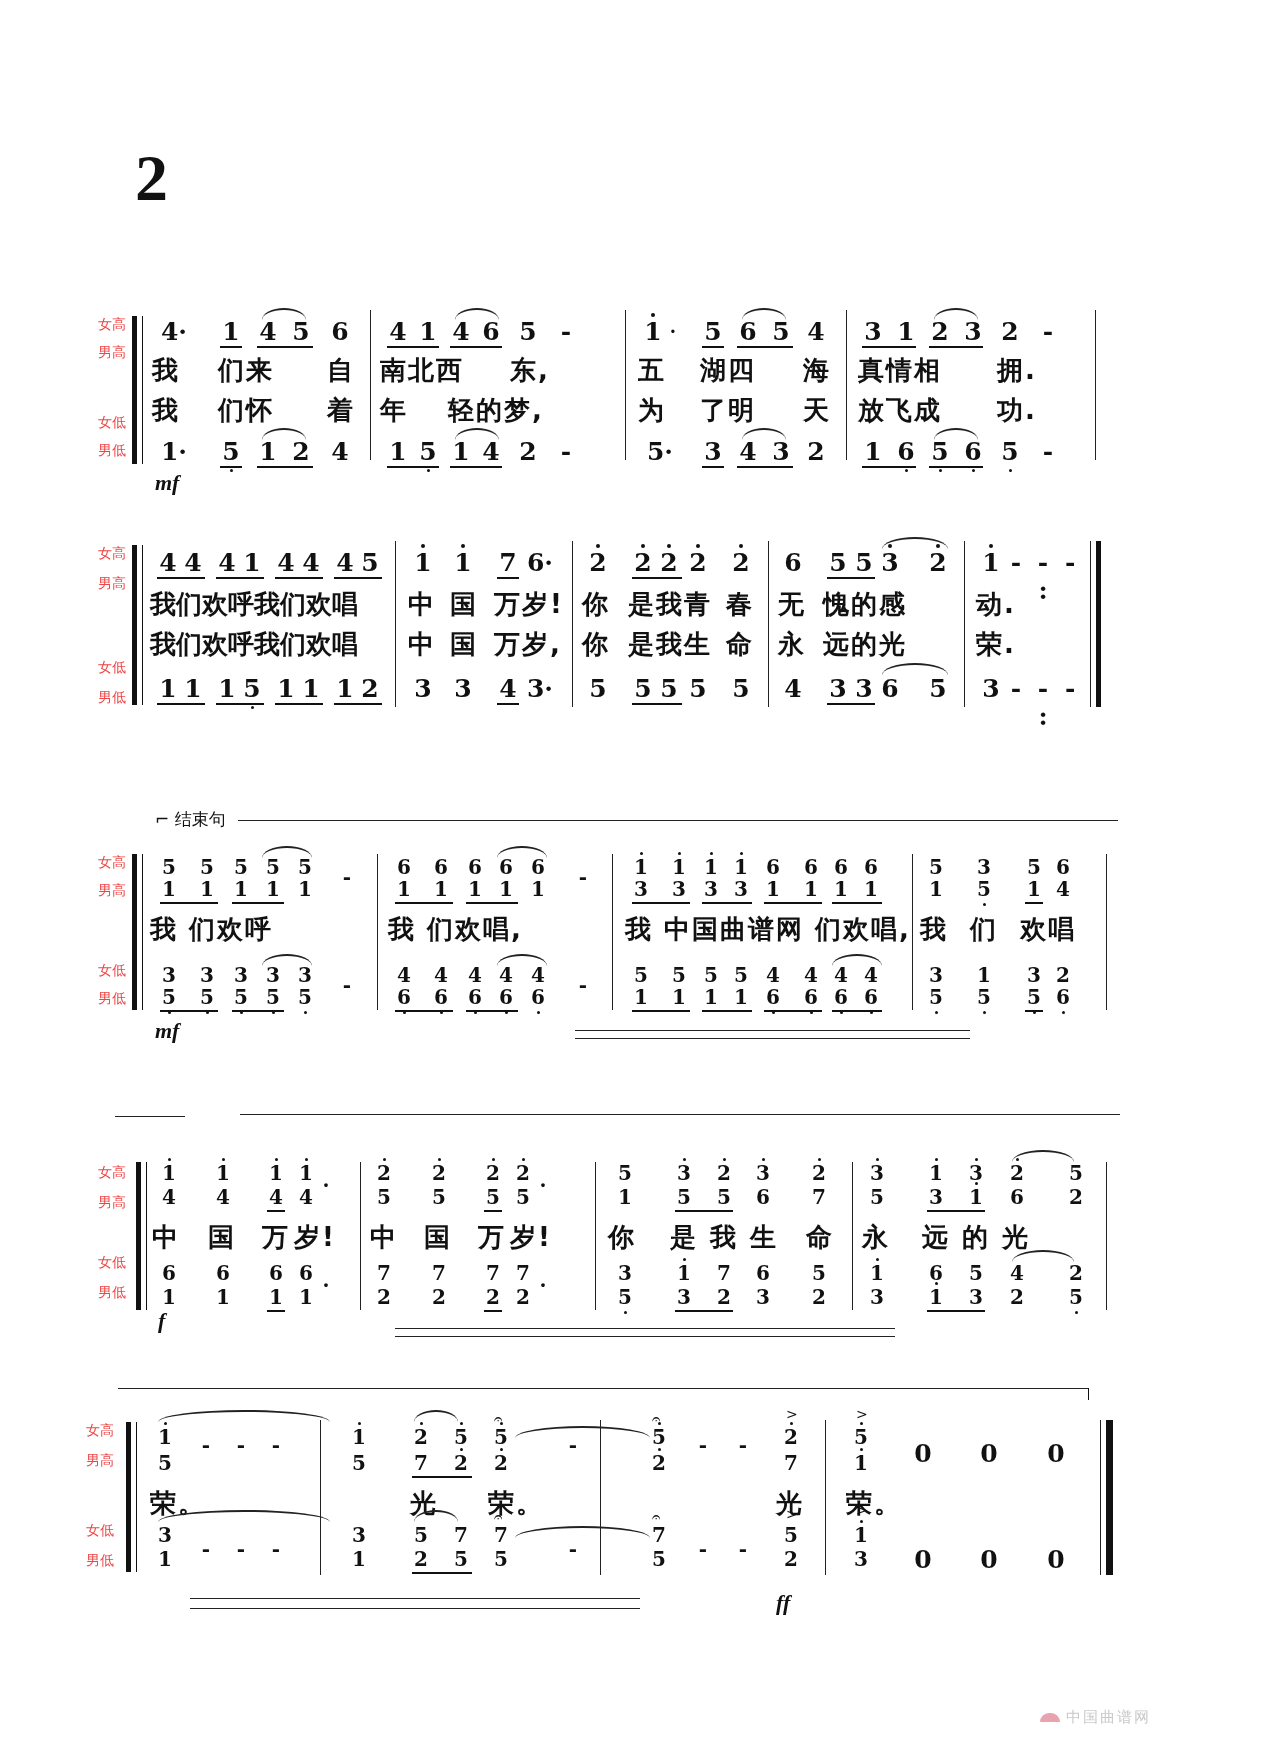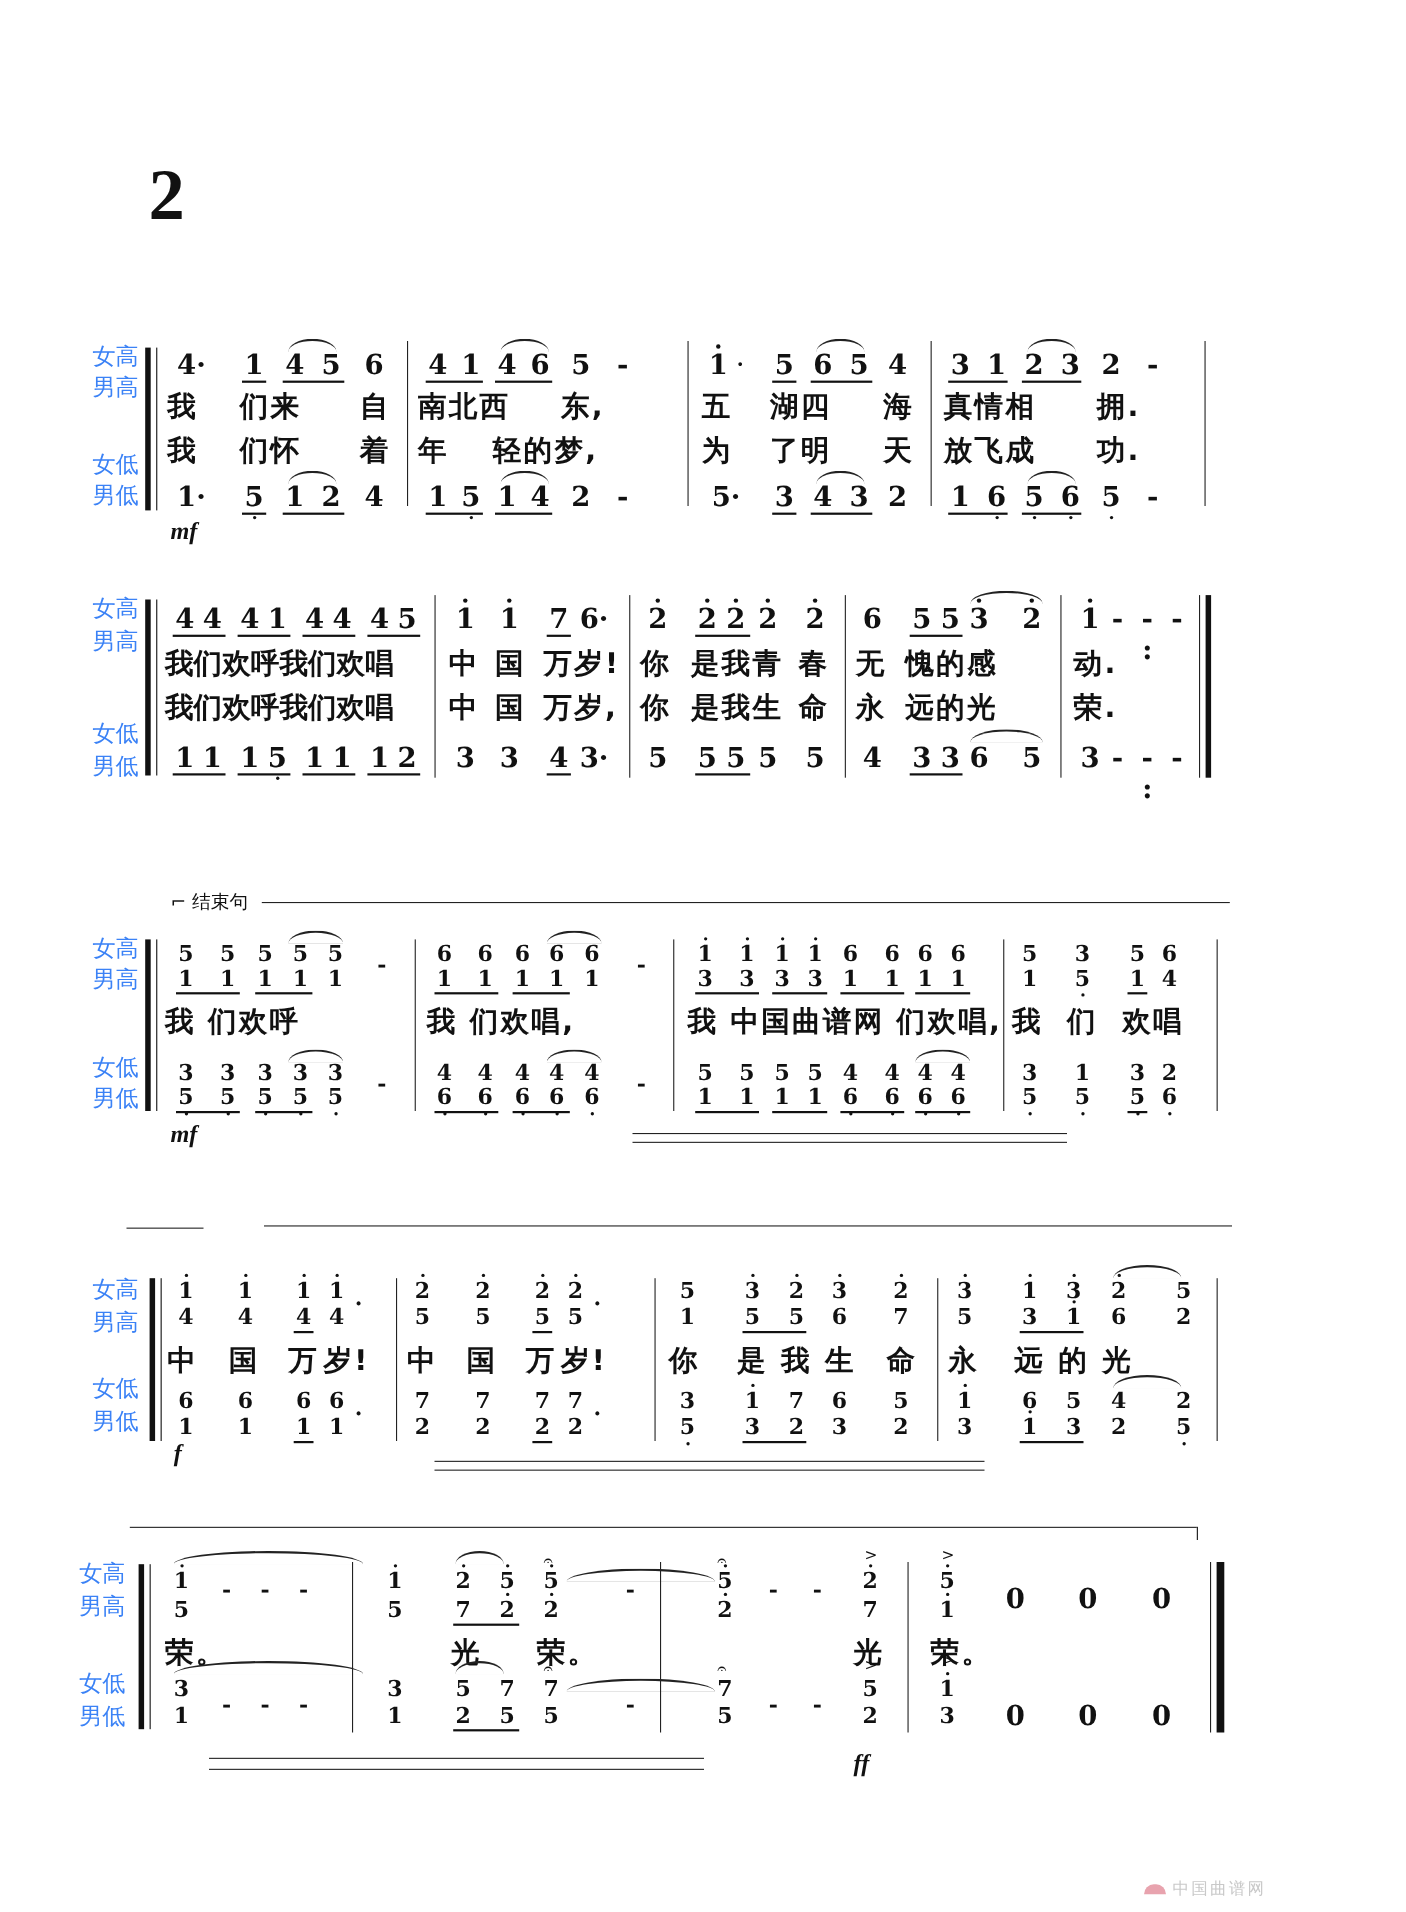--- a/index.html
+++ b/index.html
@@ -1,19 +1,19 @@
 <!DOCTYPE html>
 <html><head>
 <meta charset="utf-8">
 <style>
   html,body{margin:0;padding:0;background:#fff;}
   body{width:1278px;height:1738px;position:relative;overflow:hidden;font-family:"DejaVu Serif","Liberation Serif",serif;color:#111;}
   .page-num{position:absolute;left:135px;top:140px;font-size:66px;font-weight:bold;font-family:"Liberation Serif",serif;}
   .system{position:absolute;left:0;width:1278px;}
-  .vlabel{position:absolute;font-family:"DejaVu Sans","Liberation Sans",sans-serif;font-size:21px;line-height:20px;color:#3b82f6;width:60px;text-align:right;}
+  .vlabel{position:absolute;font-family:"DejaVu Sans","Liberation Sans",sans-serif;font-size:14px;line-height:20px;color:#ef4444;width:60px;text-align:right;}
   .brace{position:absolute;border-left:5px solid #111;}
   .brace-thin{position:absolute;border-left:1.5px solid #111;}
   .barline{position:absolute;border-left:1.5px solid #222;}
   .endbar{position:absolute;border-left:7px solid #111;}
   .row{position:absolute;left:0;height:30px;}
   .n{position:absolute;font-weight:bold;font-size:25px;line-height:28px;text-align:center;width:26px;font-family:"DejaVu Serif",serif;}
   .n.sm{font-size:20px;line-height:22px;width:22px;}
   .dot-above::before{content:"";position:absolute;left:50%;top:-5px;width:4px;height:4px;margin-left:-2px;background:#111;border-radius:50%;}
   .sm.dot-above::before{top:-4px;width:3px;height:3px;margin-left:-1.5px;}
   .dot-below::after{content:"";position:absolute;left:50%;bottom:-6px;width:3px;height:3px;margin-left:-1.5px;background:#111;border-radius:50%;}

